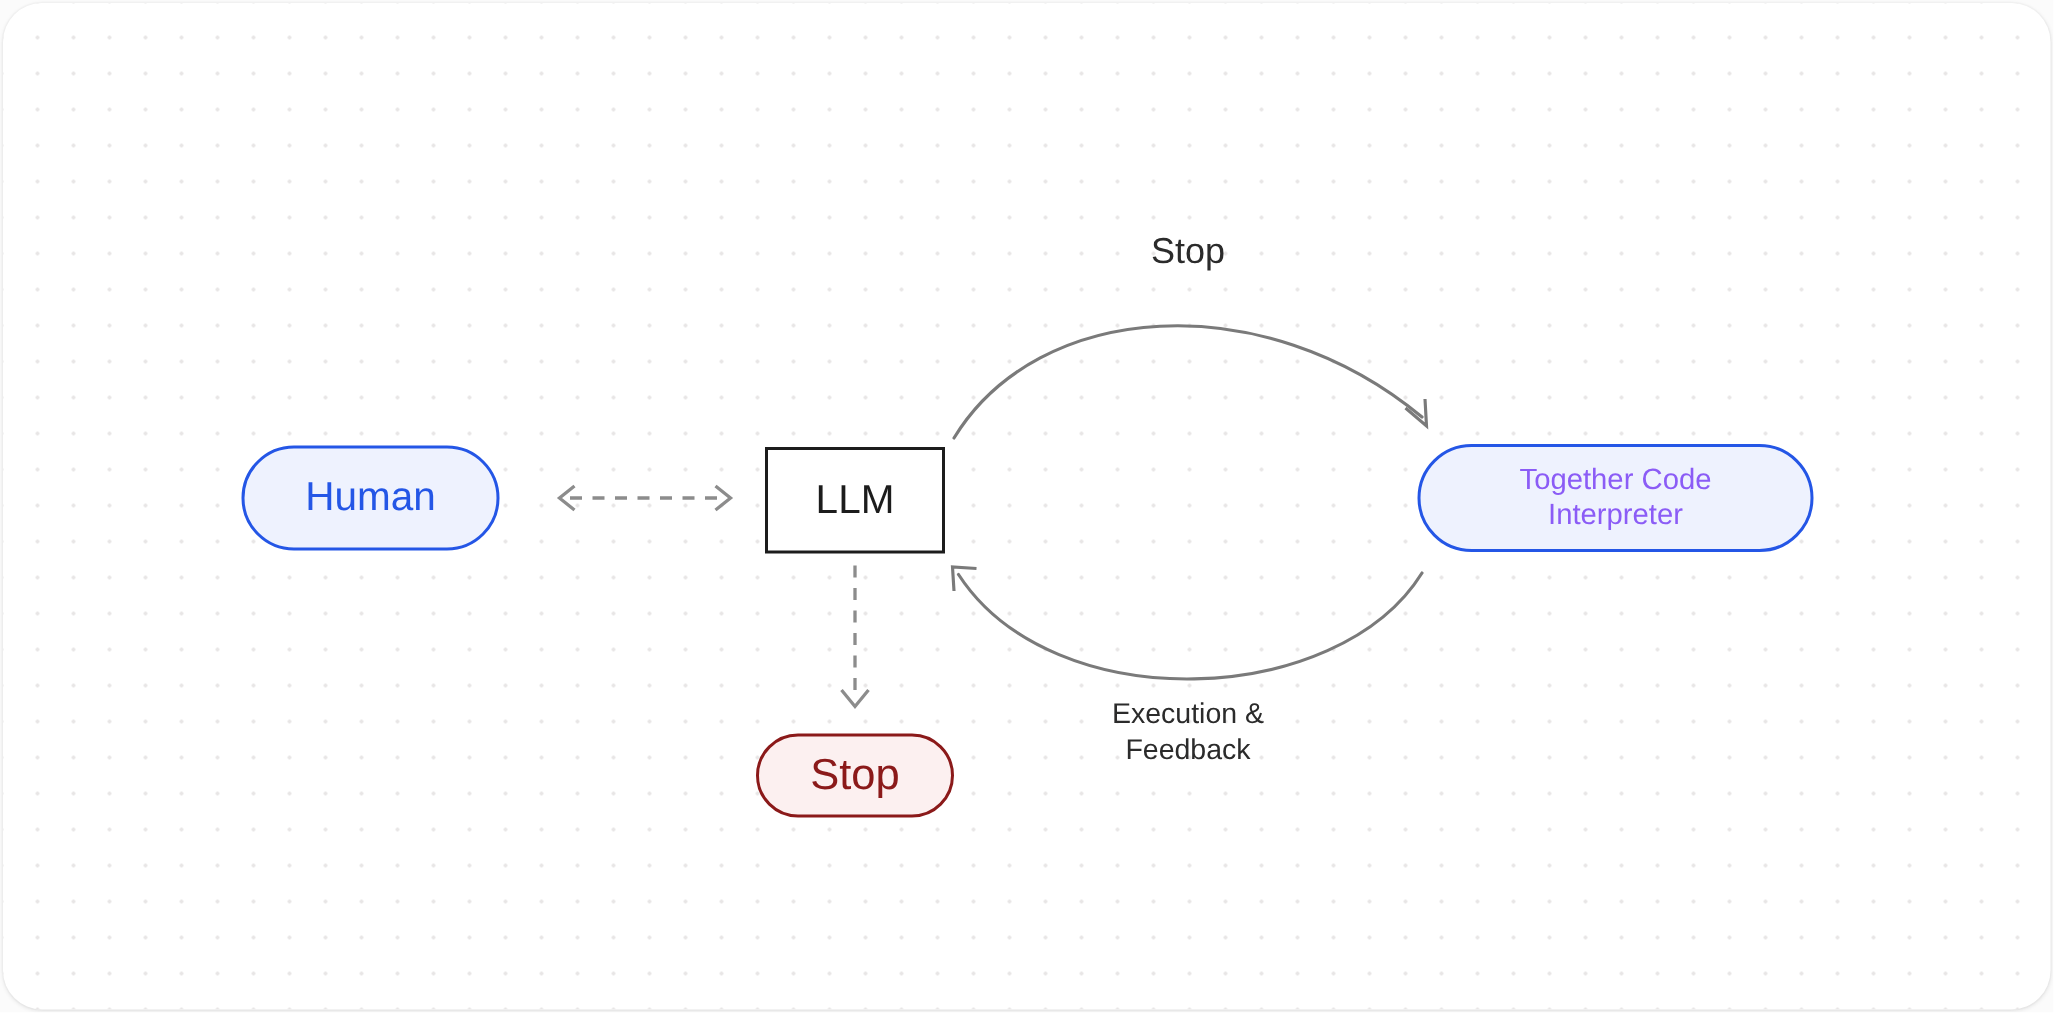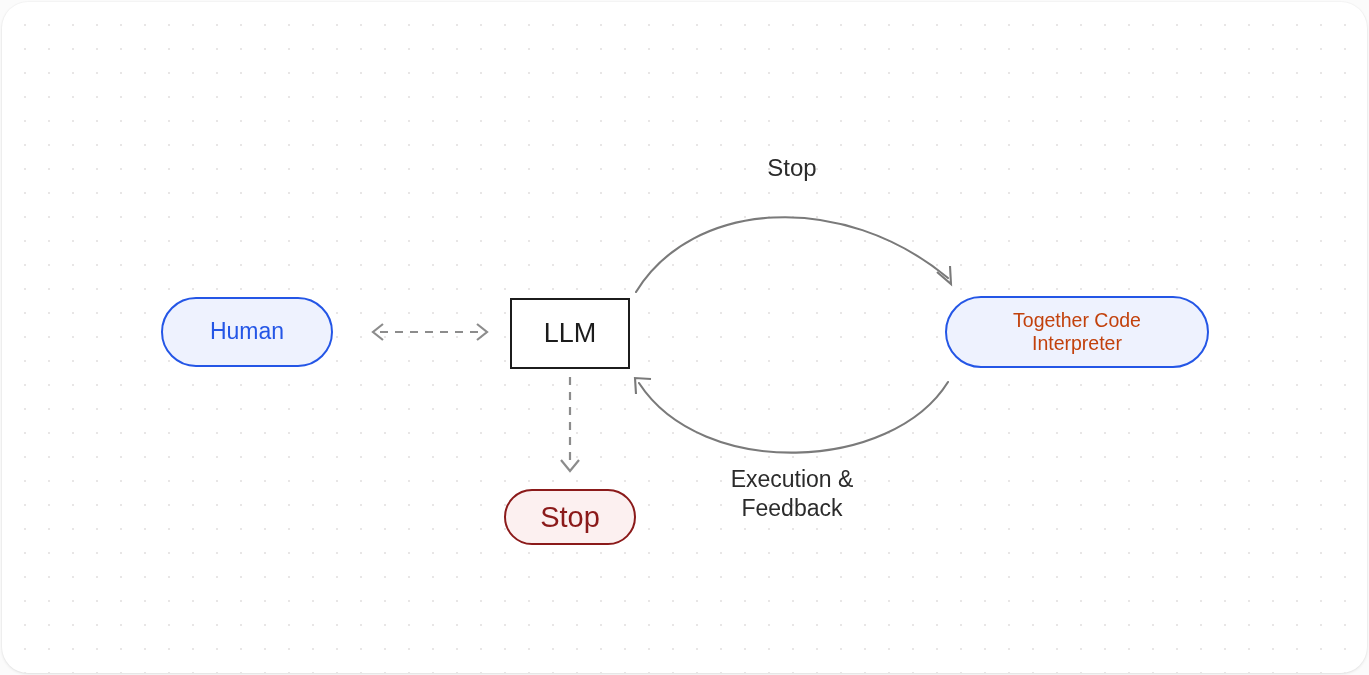--- a/index.html
+++ b/index.html
@@ -59,42 +59,42 @@
   }
   .node-human {
     left: 159px;
     top: 295px;
     width: 172px;
     height: 70px;
     border-radius: 35px;
     background: #eef2fe;
     border: 2px solid #2456e6;
     color: #2456e6;
-    font-size: 23px;
+    font-size: 27px;
   }
   .node-llm {
     left: 508px;
     top: 296px;
     width: 120px;
     height: 71px;
     border-radius: 0;
     background: #ffffff;
     border: 2px solid #1c1c1c;
     color: #1c1c1c;
     font-size: 27px;
   }
   .node-tci {
     left: 943px;
     top: 294px;
     width: 264px;
     height: 72px;
     border-radius: 36px;
     background: #eef2fe;
     border: 2px solid #2456e6;
-    color: #c2410c;
+    color: #8b5cf6;
     font-size: 19.5px;
   }
   .node-stop {
     left: 502px;
     top: 487px;
     width: 132px;
     height: 56px;
     border-radius: 28px;
     background: #fcf0f0;
     border: 2px solid #8b1a1a;
@@ -113,21 +113,21 @@
   .label-code {
     left: 690px;
     top: 151px;
     width: 200px;
     font-size: 24px;
   }
   .label-exec {
     left: 679px;
     top: 463px;
     width: 222px;
-    font-size: 23px;
+    font-size: 19px;
   }
 </style>
 </head>
 <body>
 
 <div id="frame">
   <div id="canvas-card">
 
     <div id="dot-grid"></div>
 

